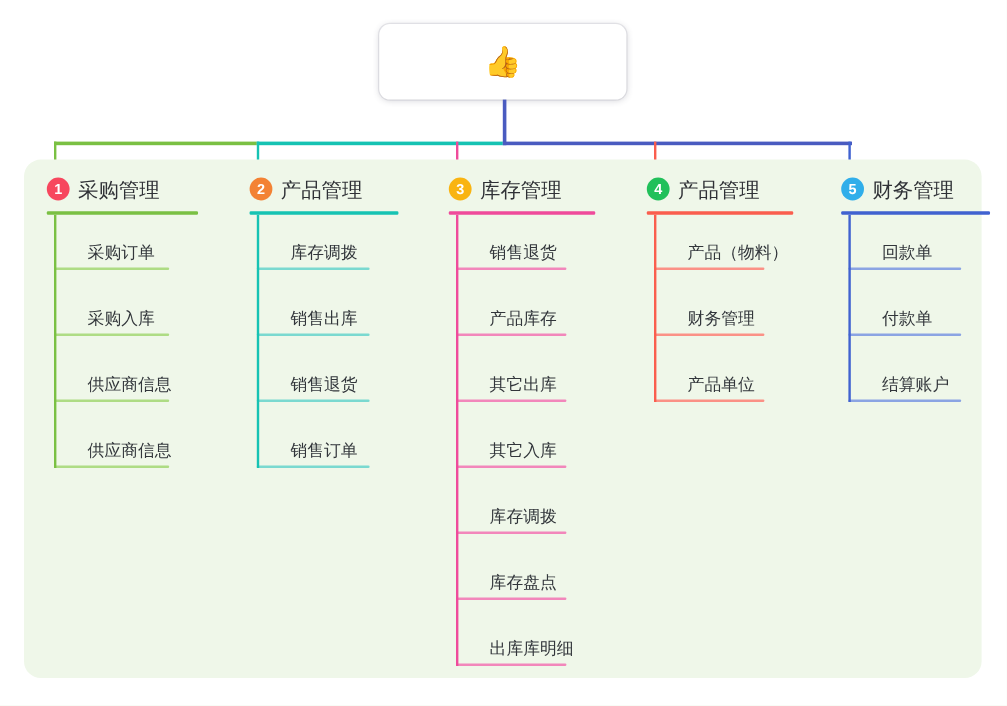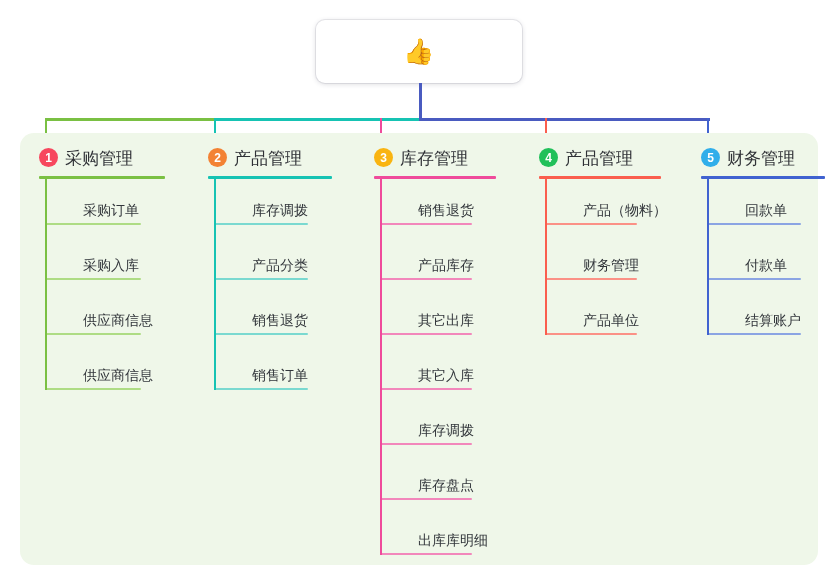--- a/index.html
+++ b/index.html
@@ -70,21 +70,21 @@
   
   .spine{position:absolute;left:25px;top:33px;width:2px;}
 
   .items{position:absolute;left:25px;top:33px;}
   .item{
     position:relative;
     height:55px;
     box-sizing:border-box;
   }
   .item-label{
-    position:absolute;left:38px;bottom:14px;
+    position:absolute;left:28px;bottom:14px;
     font-size:14px;color:#32363b;white-space:nowrap;
   }
   .item-underline{
     position:absolute;left:0;bottom:9px;height:2px;border-radius:1px;
   }
 </style>
 </head>
 <body>
 
 <div id="stage">
@@ -139,21 +139,21 @@
           <span class="badge" style="background: rgb(243, 130, 52);">2</span>
           <span class="col-title">产品管理</span>
         </div>
         <div class="col-underline" style="width: 124px; background: rgb(22, 195, 179);"></div>
         <div class="items">
           <div class="item">
             <span class="item-label">库存调拨</span>
             <div class="item-underline" style="width: 94px; background: rgb(122, 217, 208);"></div>
           </div>
           <div class="item">
-            <span class="item-label">产品分类</span>
+            <span class="item-label">销售出库</span>
             <div class="item-underline" style="width: 94px; background: rgb(122, 217, 208);"></div>
           </div>
           <div class="item">
             <span class="item-label">销售退货</span>
             <div class="item-underline" style="width: 94px; background: rgb(122, 217, 208);"></div>
           </div>
           <div class="item">
             <span class="item-label">销售订单</span>
             <div class="item-underline" style="width: 94px; background: rgb(122, 217, 208);"></div>
           </div>

